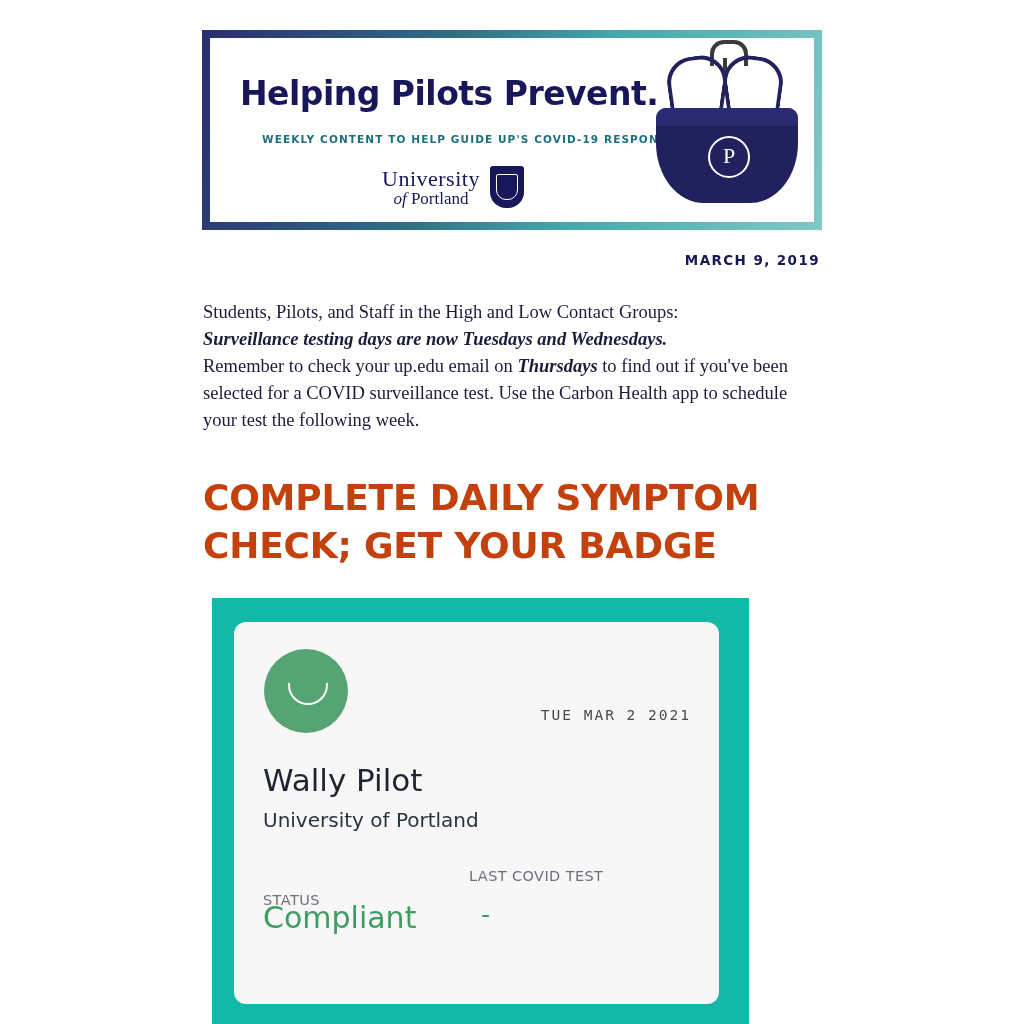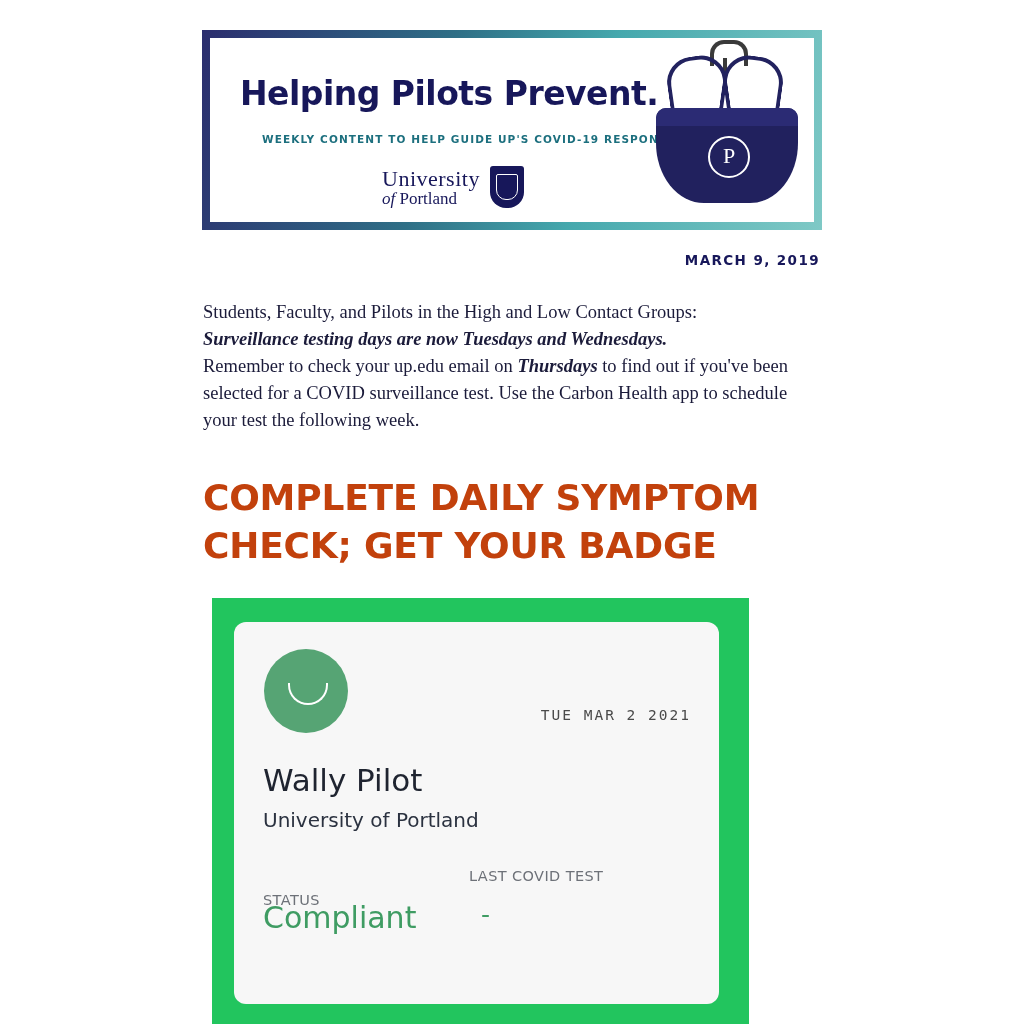--- a/index.html
+++ b/index.html
@@ -66,20 +66,21 @@
   }
   .banner-logo {
     position: absolute;
     left: 172px;
     top: 128px;
     display: flex;
     align-items: center;
     gap: 10px;
   }
   .logo-text {
+    text-align: center;
     line-height: 1.05;
     color: #17175a;
   }
   .logo-text .l1 {
     font-family: "Liberation Serif", serif;
     font-size: 22px;
     letter-spacing: 0.5px;
     display: block;
   }
   .logo-text .l2 {
@@ -212,21 +213,21 @@
     color: #c2410c;
   }
 
   
   .badge-outer {
     position: absolute;
     left: 212px;
     top: 598px;
     width: 537px;
     height: 426px;
-    background: #22c55e;
+    background: #14b8a6;
   }
   .badge-card {
     position: absolute;
     left: 22px;
     top: 24px;
     width: 485px;
     height: 382px;
     background: #f7f7f7;
     border-radius: 12px;
   }
@@ -340,21 +341,21 @@
           </div>
         </div>
 
       </div>
     </div>
   </div>
 
   <div class="date">MARCH 9, 2019</div>
 
   <div class="body-copy">
-    <span>Students, Faculty, and Pilots in the High and Low Contact Groups:</span><br>
+    <span>Students, Pilots, and Staff in the High and Low Contact Groups:</span><br>
     <span class="bold-italic">Surveillance testing days are now Tuesdays and Wednesdays.</span><br>
     <span>Remember to check your up.edu email on </span><span class="bold-italic">Thursdays</span><span> to find out if you've been selected for a COVID surveillance test. Use the Carbon Health app to schedule your test the following week.</span>
   </div>
 
   <div class="section-heading">COMPLETE DAILY SYMPTOM CHECK; GET YOUR BADGE</div>
 
   <div class="badge-outer">
     <div class="badge-card">
 
       <div class="smiley">

